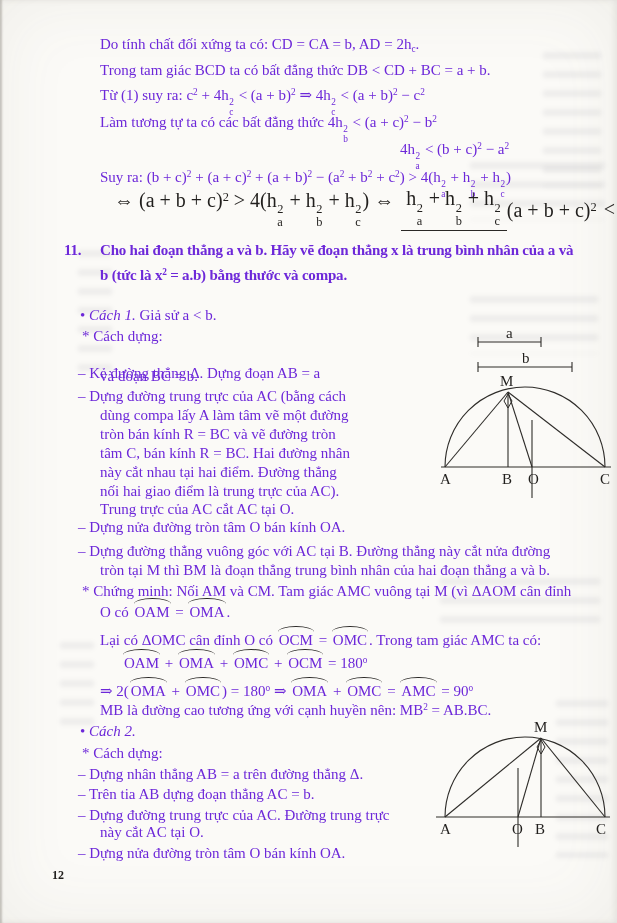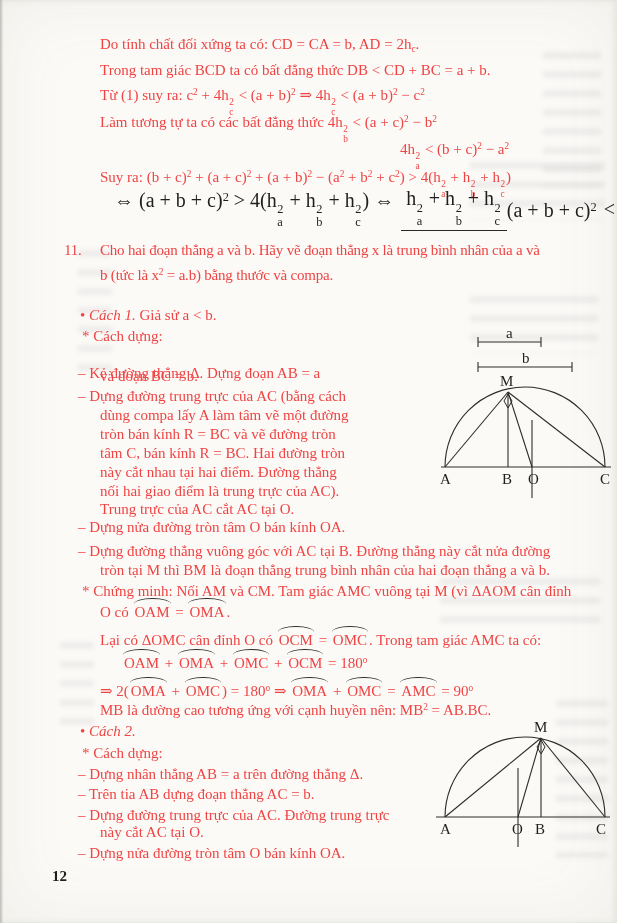--- a/index.html
+++ b/index.html
@@ -10,23 +10,23 @@
     color:#211f1d;
     overflow:hidden;
   }
   .page{
     position:relative;width:617px;height:923px;
     background:#fbfaf7;
     box-shadow:inset 0 0 70px rgba(105,98,80,.08), inset 3px 0 2px -1px rgba(120,115,105,.35), inset -2px 0 6px rgba(120,115,105,.12);
   }
   .ln{
     position:absolute;white-space:nowrap;
-    font-size:15px;line-height:20px;color:#ef4444;z-index:2;
-  }
-  .bold{font-weight:normal;letter-spacing:-0.2px;}
+    font-size:15px;line-height:20px;color:#6d28d9;z-index:2;
+  }
+  .bold{font-weight:bold;letter-spacing:-0.2px;}
   .center{text-align:center;}
   .heading{font-weight:bold;font-style:italic;font-size:16.5px;}
   sup,sub{font-size:0.62em;line-height:0;}
   sup{vertical-align:0.5em;}
   sub{vertical-align:-0.3em;}
   .ss{display:inline-flex;flex-direction:column;align-items:flex-start;vertical-align:-0.55em;line-height:1;font-size:0.62em;margin:0 1px 0 0.5px;}
   .ss span{display:block;height:1.05em;}
   .arc{position:relative;display:inline-block;padding:3px 2px 0;}
   .arc::before{
     content:"";position:absolute;left:1px;right:1px;top:-1px;height:5px;
@@ -34,21 +34,21 @@
     border-radius:50% 50% 0 0 / 100% 100% 0 0;
   }
   .row{position:absolute;display:flex;align-items:center;white-space:nowrap;font-size:20px;z-index:2;}
   .frac{display:inline-flex;flex-direction:row;align-items:center;margin:0 7px;}
   .frac .num{padding:0 5px 2px;border-bottom:1.3px solid #2a2826;}
   .frac .den{padding-top:2px;}
   .fig{position:absolute;z-index:2;}
   .fig line,.fig path{stroke:#2e2c29;stroke-width:1.1;fill:none;}
   .fig text{font-family:"Liberation Serif","DejaVu Serif",serif;font-size:15px;fill:#211f1d;}
   .fig .ra{fill:none;stroke:#2e2c29;stroke-width:1;}
-  .pageno{position:absolute;font-size:15px;font-weight:bold;z-index:2;}
+  .pageno{position:absolute;font-size:12px;font-weight:bold;z-index:2;}
   .bleed{
     position:absolute;z-index:1;opacity:.33;pointer-events:none;
     background:repeating-linear-gradient(180deg, rgba(125,125,138,.30) 0 7px, rgba(125,125,138,0) 7px 19px);
     filter:blur(2px);
   }
 </style>
 </head>
 <body>
 
 <div class="page">
@@ -125,21 +125,21 @@
   <div class="ln bold" style="left:100px;top:240px;">Cho hai đoạn thẳng a và b. Hãy vẽ đoạn thẳng x là trung bình nhân của a và</div>
   <div class="ln bold" style="left:100px;top:265px;">b (tức là x<sup>2</sup> = a.b) bằng thước và compa.</div>
 
   <div class="ln" style="left:80px;top:305px;">•  <em>Cách 1.</em>  Giả sử a &lt; b.</div>
   <div class="ln" style="left:82px;top:326px;">*  Cách dựng:</div>
   <div class="ln" style="left:78px;top:347px;margin-top:16px;">–  Kẻ đường thẳng Δ. Dựng đoạn AB = a</div>
   <div class="ln" style="left:100px;top:366px;">và đoạn BC = b.</div>
   <div class="ln" style="left:78px;top:386px;">–  Dựng đường trung trực của AC (bằng cách</div>
   <div class="ln" style="left:100px;top:405px;">dùng compa lấy A làm tâm vẽ một đường</div>
   <div class="ln" style="left:100px;top:424px;">tròn bán kính R = BC và vẽ đường tròn</div>
-  <div class="ln" style="left:100px;top:443px;">tâm C, bán kính R = BC. Hai đường tròn</div>
+  <div class="ln" style="left:100px;top:443px;">tâm C, bán kính R = BC. Hai đường nhân</div>
   <div class="ln" style="left:100px;top:462px;">này cắt nhau tại hai điểm. Đường thẳng</div>
   <div class="ln" style="left:100px;top:481px;">nối hai giao điểm là trung trực của AC).</div>
   <div class="ln" style="left:100px;top:499px;">Trung trực của AC cắt AC tại O.</div>
   <div class="ln" style="left:78px;top:517px;">–  Dựng nửa đường tròn tâm O bán kính OA.</div>
   <div class="ln" style="left:78px;top:541px;">–  Dựng đường thẳng vuông góc với AC tại B. Đường thẳng này cắt nửa đường</div>
   <div class="ln" style="left:100px;top:560px;">tròn tại M thì BM là đoạn thẳng trung bình nhân của hai đoạn thẳng a và b.</div>
   <div class="ln" style="left:82px;top:581px;">*  Chứng minh: Nối AM và CM. Tam giác AMC vuông tại M (vì ΔAOM cân đỉnh</div>
   <div class="ln" style="left:100px;top:599px;">O có <span class="arc">OAM</span> = <span class="arc">OMA</span>.</div>
   <div class="ln" style="left:100px;top:627px;">Lại có ΔOMC cân đỉnh O có <span class="arc">OCM</span> = <span class="arc">OMC</span>. Trong tam giác AMC ta có:</div>
   <div class="ln" style="left:122px;top:650px;"><span class="arc">OAM</span> + <span class="arc">OMA</span> + <span class="arc">OMC</span> + <span class="arc">OCM</span> = 180<sup>o</sup></div>

